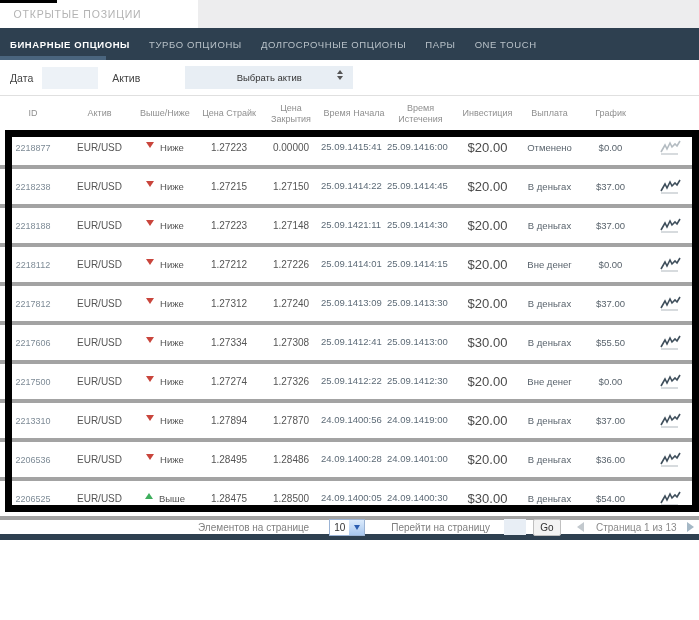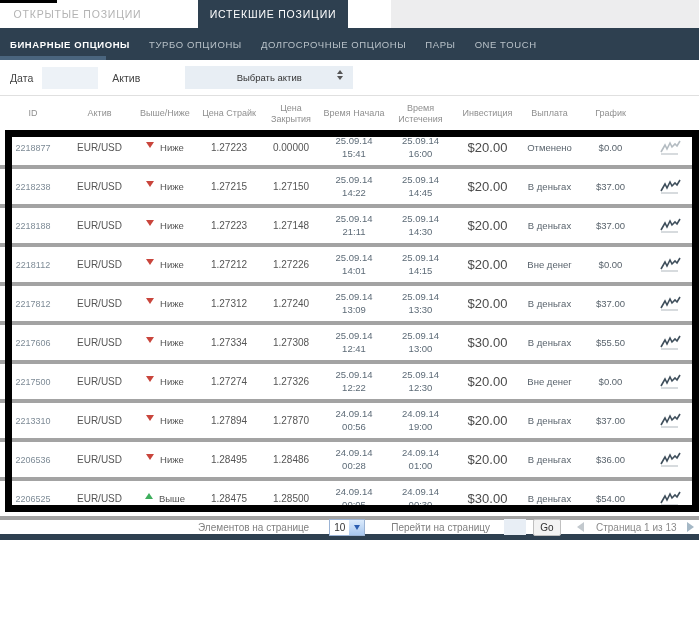--- a/index.html
+++ b/index.html
@@ -49,21 +49,21 @@
   .trow { height:39px; border-bottom:4px solid #a3a3a3; align-items:center; text-align:center;
           background:#fff; }
   .cell { font-size:10px; color:#555; }
   .cell.id { font-size:9px; color:#7e8b96; }
   .cell.dirc { display:flex; justify-content:center; font-size:9.5px; color:#555; }
   .tri { display:inline-block; width:0; height:0; margin-right:6px; }
   .tri.down { border-left:4px solid transparent; border-right:4px solid transparent;
               border-top:6px solid var(--red); }
   .tri.up   { border-left:4px solid transparent; border-right:4px solid transparent;
               border-bottom:6px solid var(--green); }
-  .cell.dt { display:flex; flex-direction:column; line-height:1.3; font-size:9.5px; color:#5d6b77; }
+  .cell.dt { display:flex; flex-direction:row; line-height:1.3; font-size:9.5px; color:#5d6b77; }
   .cell.inv { font-size:13px; color:#4b4b4b; }
   .cell.res, .cell.pay { font-size:9.5px; color:#5a646d; }
   .spark { width:24px; height:16px; color:#3e4e5b; cursor:pointer; }
   .spark.muted { color:#b4bcc2; }
   .black-frame { position:absolute; left:5px; top:130px; width:694px; height:382px;
                  border:7px solid #000; pointer-events:none; }
   
   .pagebar { height:14px; display:flex; align-items:center; font-size:10px; color:#808080;
              background:#fff; }
   .pb-items { margin-left:198px; }
@@ -86,21 +86,20 @@
                  border-bottom:5px solid transparent; border-left:7px solid #a5b8c6; }
   .pb-status { margin-left:12px; color:#8a8a8a; }
   .bottom-bar { height:6px; background:var(--slate); }
 </style>
 </head>
 <body style="--slate: #2e4050; --underline: #4a657e; --red: #c9453c; --green: #3fae5d;">
 
 <div class="toptabs">
   <div class="corner-mark"></div>
   <div class="tab tab-open">ОТКРЫТЫЕ ПОЗИЦИИ</div>
-  <div class="tab tab-expired">ИСТЕКШИЕ ПОЗИЦИИ</div>
   <div class="tab-filler"></div>
 </div>
 
 <div class="navbar">
   <div class="nav-item active">БИНАРНЫЕ ОПЦИОНЫ</div>
   <div class="nav-item">ТУРБО ОПЦИОНЫ</div>
   <div class="nav-item">ДОЛГОСРОЧНЫЕ ОПЦИОНЫ</div>
   <div class="nav-item">ПАРЫ</div>
   <div class="nav-item">ONE TOUCH</div>
   <div class="nav-underline"></div>

